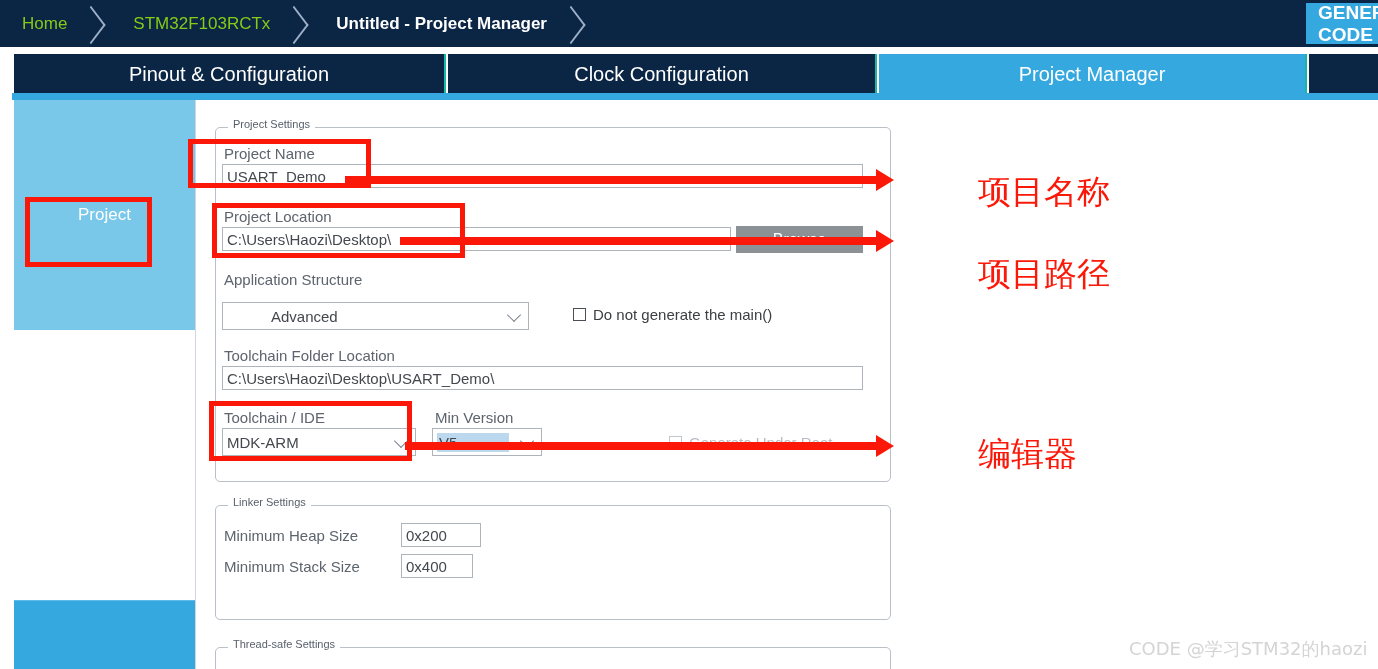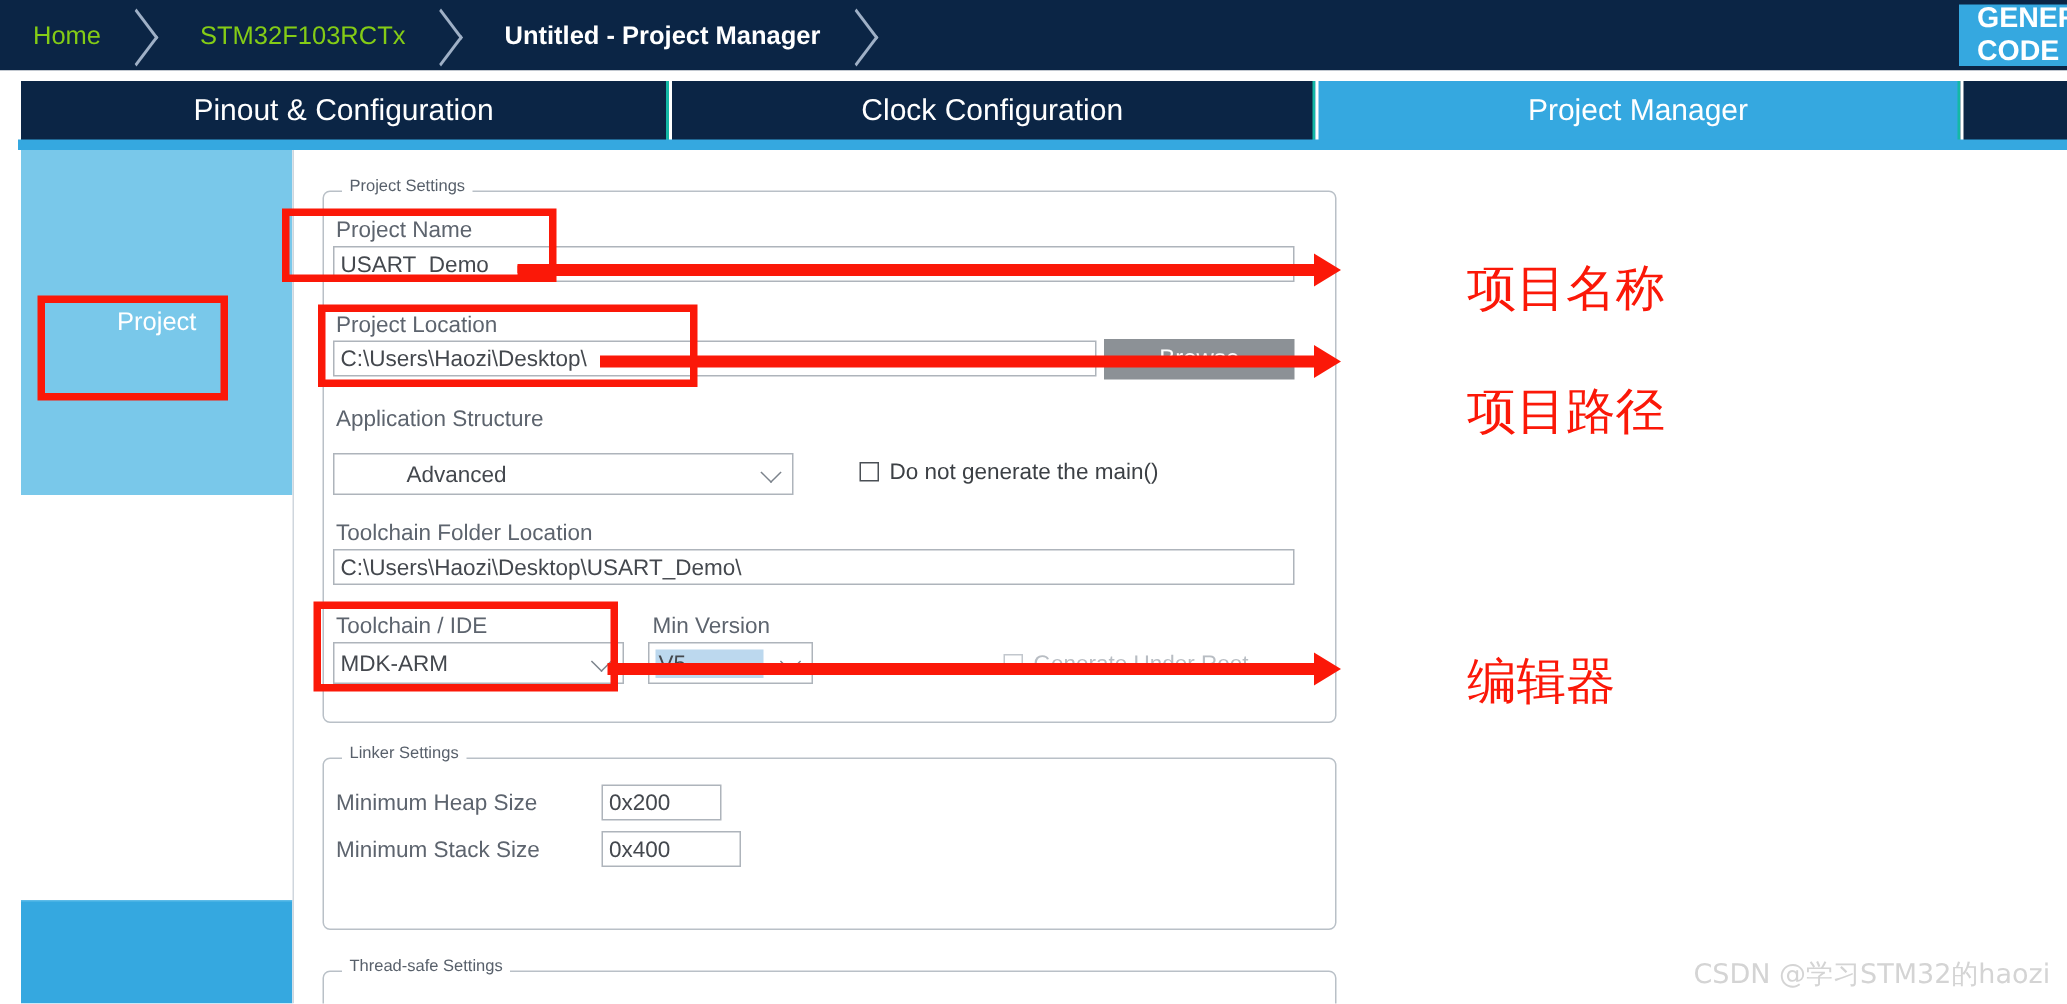--- a/index.html
+++ b/index.html
@@ -356,21 +356,21 @@
   </div>
 
   <div class="group" style="left:19px; top:405px; width:676px; height:115px;">
     <span class="group-title">Linker Settings</span>
   </div>
   <span class="fld-label" style="left:28px; top:427px;">Minimum Heap Size</span>
   <div class="textbox" style="left:205px; top:423px; width:80px; height:24px;">
     <span>0x200</span>
   </div>
   <span class="fld-label" style="left:28px; top:458px;">Minimum Stack Size</span>
-  <div class="textbox" style="left:205px; top:454px; width:93px; height:24px;align-items:center;">
+  <div class="textbox" style="left:205px; top:454px; width:72px; height:24px;align-items:center;">
     <span>0x400</span>
   </div>
 
   <div class="group" style="left:19px; top:547px; width:676px; height:60px;">
     <span class="group-title">Thread-safe Settings</span>
   </div>
 </div>
 
 <div class="ann-box" style="left:25px; top:197px; width:127px; height:70px;"></div>
 <div class="ann-box" style="left:188px; top:139px; width:183px; height:49px;"></div>
@@ -380,13 +380,13 @@
 <div class="ann-arrow" style="left:345px; top:176px; width:532px;"></div>
 <div class="ann-arrow" style="left:400px; top:237px; width:477px;"></div>
 <div class="ann-arrow" style="left:405px; top:442px; width:472px;"></div>
 
 <div class="ann-line" style="left:345px; top:177px; width:60px;"></div>
 
 <div class="ann-text" style="left:978px; top:170px;">项目名称</div>
 <div class="ann-text" style="left:978px; top:252px;">项目路径</div>
 <div class="ann-text" style="left:978px; top:432px;">编辑器</div>
 
-<div class="watermark" style="left:1129px; top:637px;">CSDN @学习STM32的haozi</div>
+<div class="watermark" style="left:1129px; top:637px;">CODE @学习STM32的haozi</div>
 
 </body></html>

